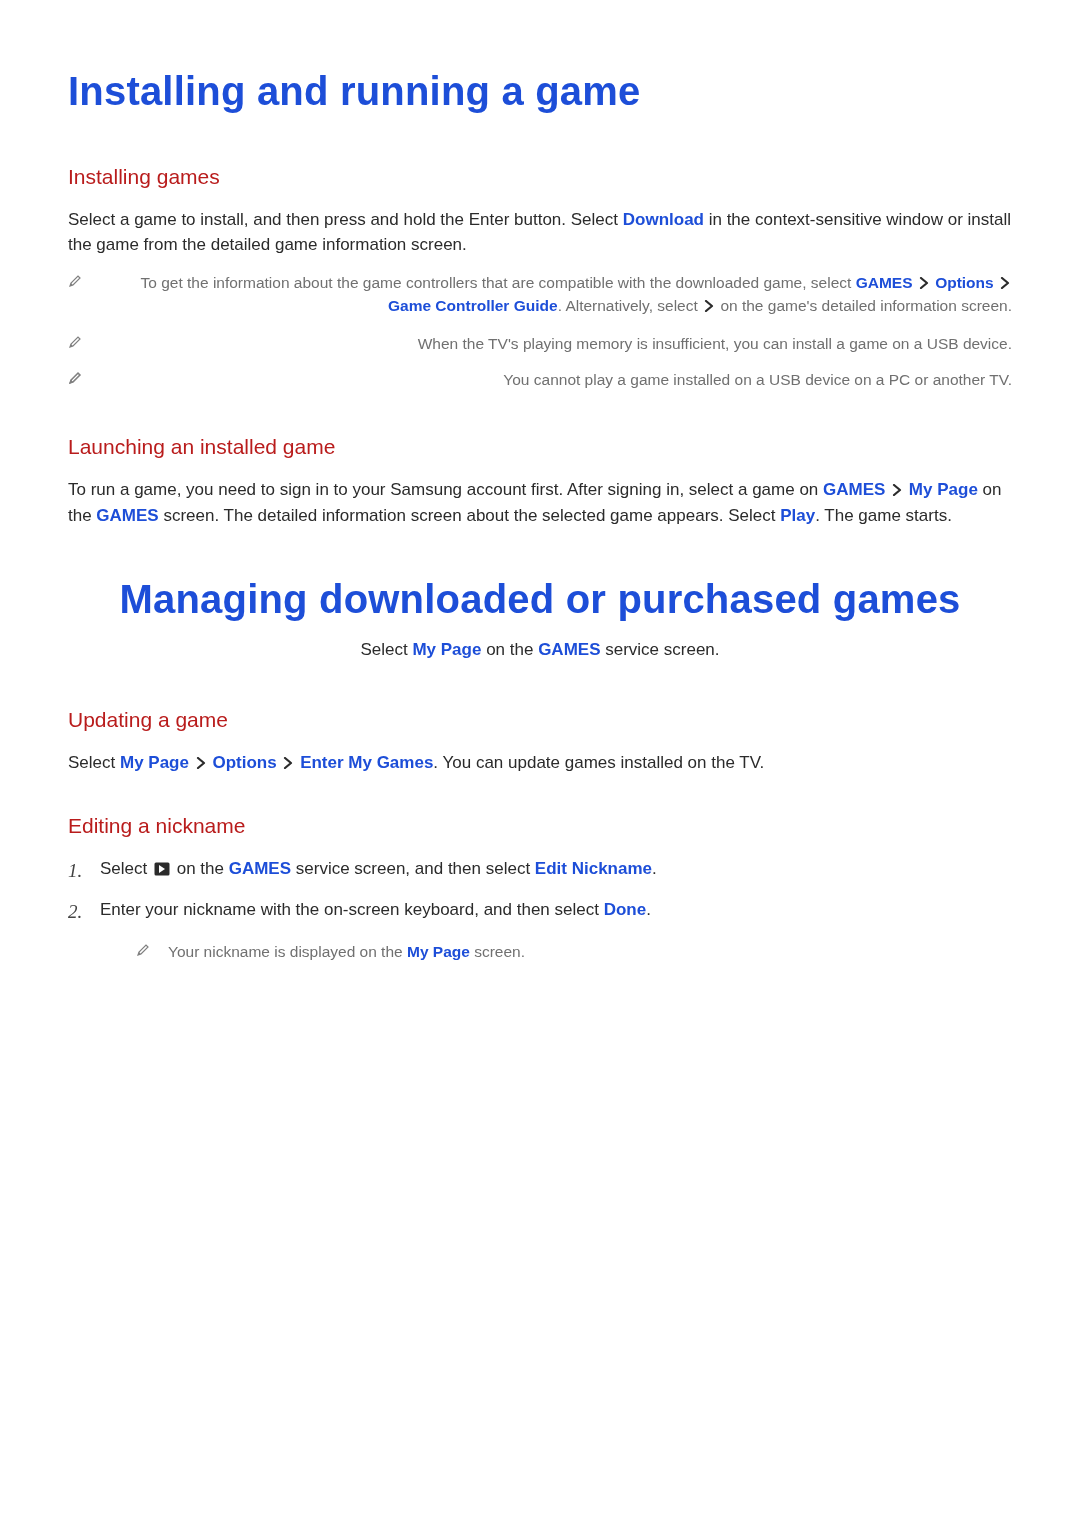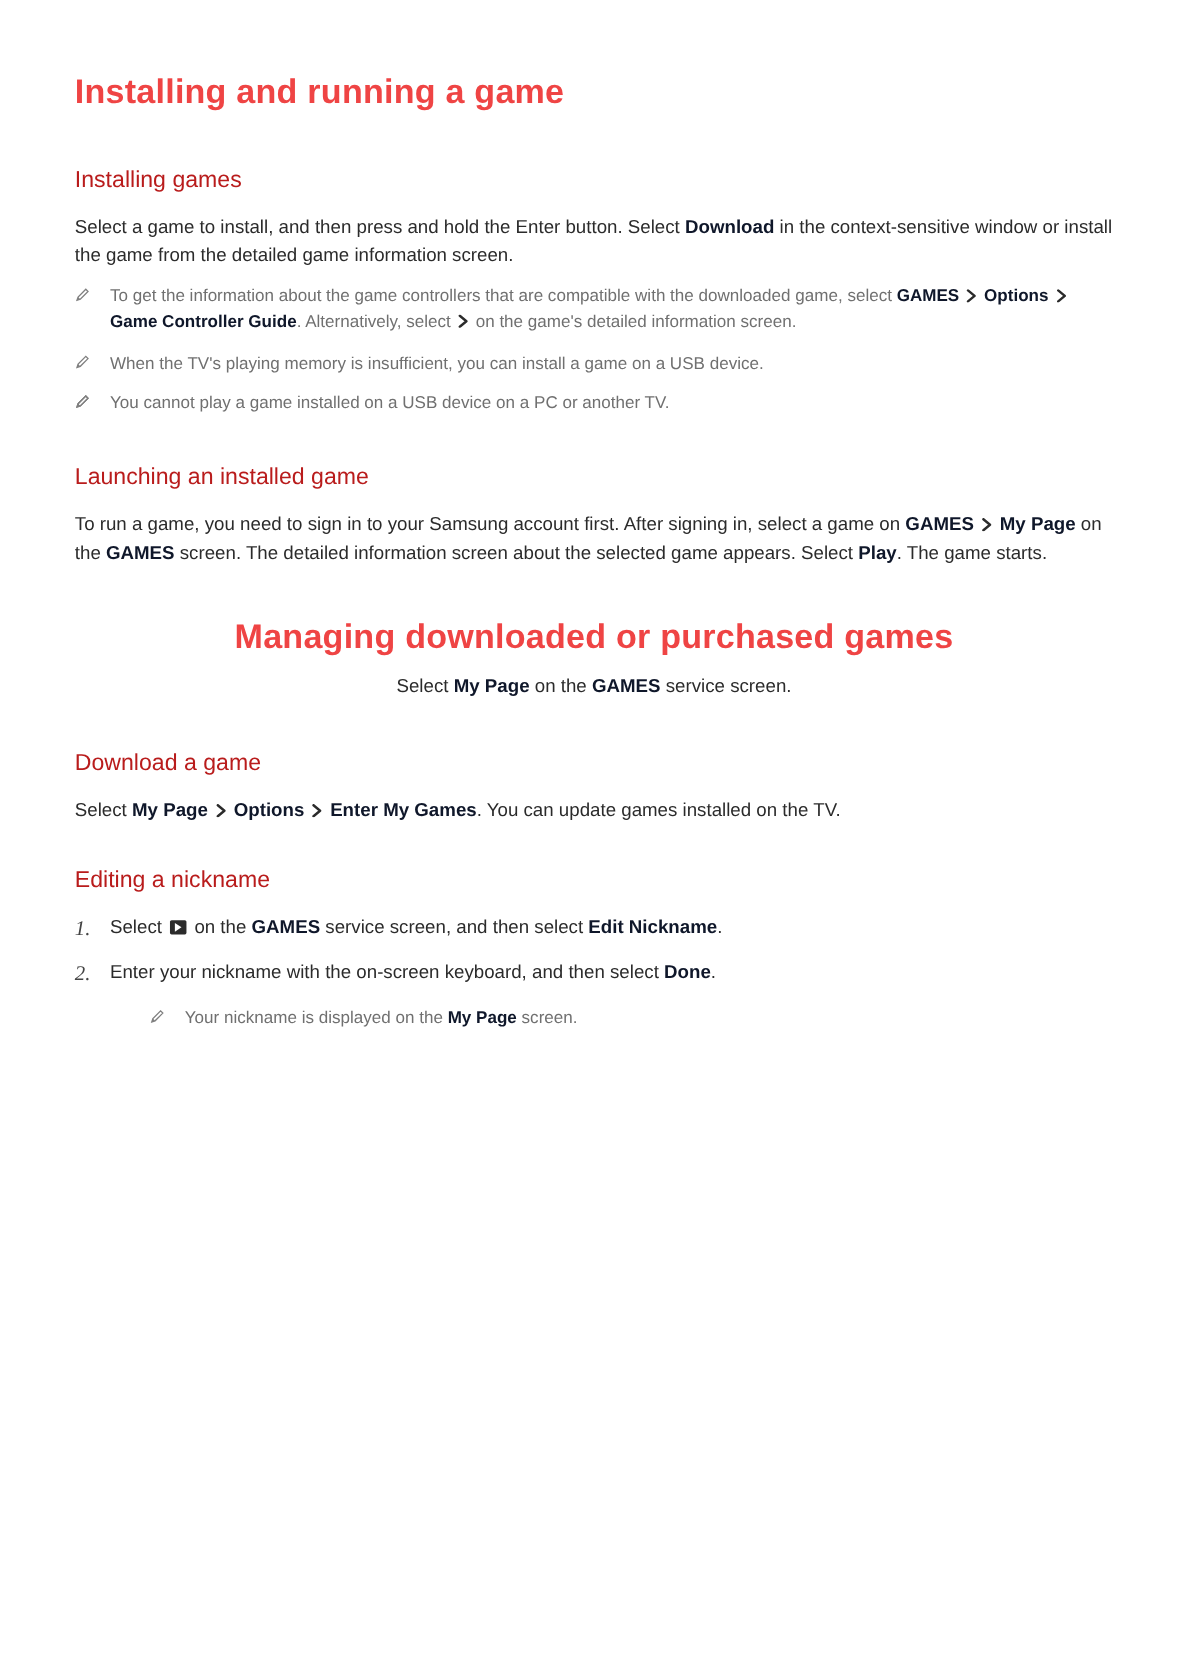--- a/index.html
+++ b/index.html
@@ -6,50 +6,50 @@
   html, body { width: 1080px; height: 1527px; }
   body {
     font-family: Arial, "Helvetica Neue", sans-serif;
     background: #ffffff;
     color: #2b2b2b;
     padding: 62px 68px 40px 68px;
     font-size: 17px;
     line-height: 1.45;
   }
   .h1 {
-    color: #ef4444;
-    font-size: 31px;
+    color: #1d4ed8;
+    font-size: 40px;
     font-weight: 600;
     margin-bottom: 42px;
     letter-spacing: 0.2px;
   }
   .h2 {
     color: #b91c1c;
     font-size: 21px;
     font-weight: 400;
     margin-bottom: 16px;
   }
   .body-p { color: #2b2b2b; font-size: 17px; margin-bottom: 14px; }
-  .note-list { list-style: none; padding: 0; margin: 0 0 40px 0; }
+  .note-list { list-style: none; padding: 0; margin: 0 0 40px 0; text-align: right; }
   .note-item {
     position: relative;
     padding-left: 32px;
     color: #707070;
     font-size: 15.5px;
     margin-bottom: 14px;
   }
   .note-icon {
     position: absolute;
     left: 0;
     top: 2px;
     width: 14px;
     height: 14px;
   }
   .note-icon svg { display: block; }
-  .blue { color: #0f172a; font-weight: 600; }
+  .blue { color: #1d4ed8; font-weight: 600; }
   .chev {
     display: inline-block;
     vertical-align: -1px;
     margin: 0 2px;
   }
   .chev svg { display: inline-block; }
   .section { margin-bottom: 42px; }
   .section-tight { margin-bottom: 34px; }
   .ol { list-style: none; padding: 0; margin: 0; counter-reset: step; }
   .ol-item {
@@ -157,21 +157,21 @@
   </div>
 </div>
 
 <div>
   <h1 class="h1 h1b">Managing downloaded or purchased games</h1>
   <p class="body-p after-h1b">
     <span>Select </span><span class="blue">My Page</span><span> on the </span><span class="blue">GAMES</span><span> service screen.</span>
   </p>
 
   <div class="section-tight">
-    <h2 class="h2">Download a game</h2>
+    <h2 class="h2">Updating a game</h2>
     <p class="body-p">
       <span>Select </span><span class="blue">My Page</span>
       <span class="chev"><svg width="10" height="12" viewBox="0 0 10 12">
             <path d="M2 1 L8 6 L2 11" fill="none" stroke="#2b2b2b" stroke-width="2.2" stroke-linecap="round" stroke-linejoin="round"></path>
           </svg></span>
       <span class="blue">Options</span>
       <span class="chev"><svg width="10" height="12" viewBox="0 0 10 12">
             <path d="M2 1 L8 6 L2 11" fill="none" stroke="#2b2b2b" stroke-width="2.2" stroke-linecap="round" stroke-linejoin="round"></path>
           </svg></span>
       <span class="blue">Enter My Games</span><span>. You can update games installed on the TV.</span>

